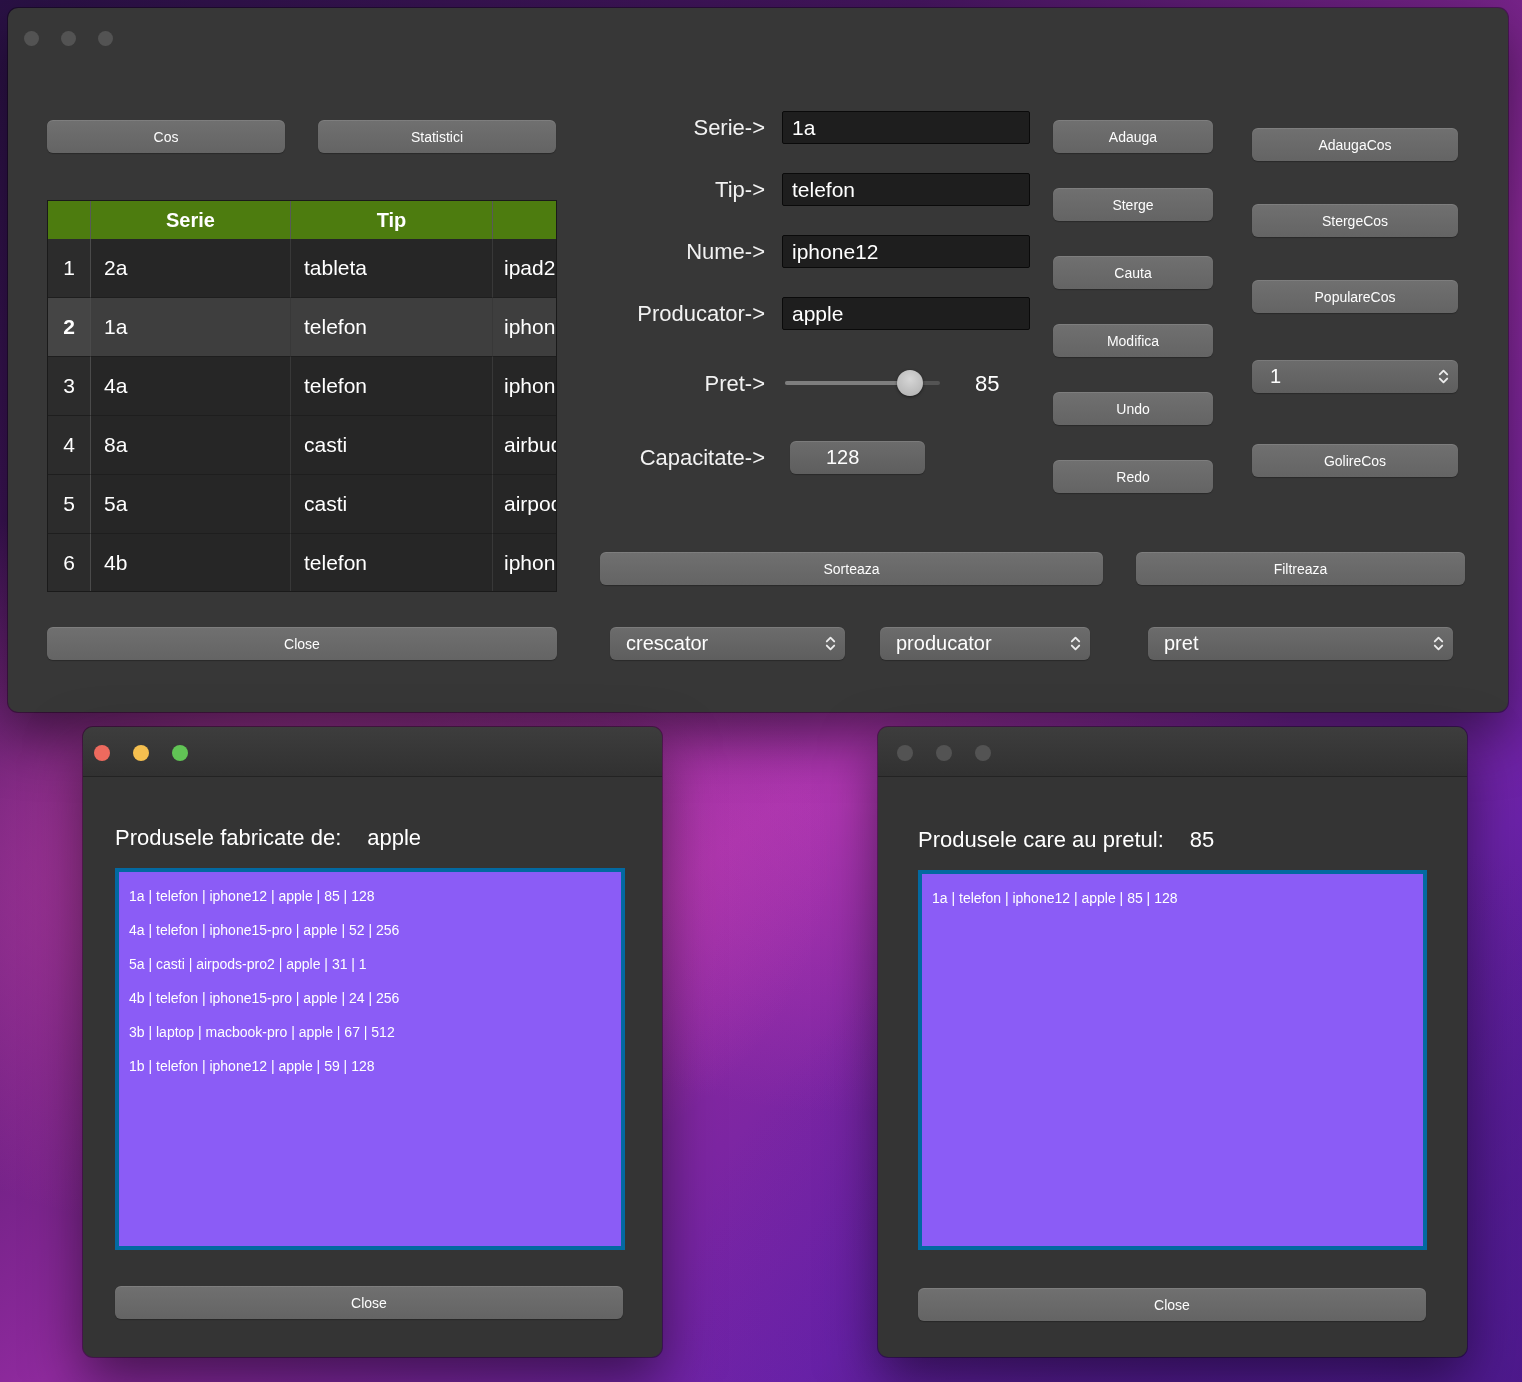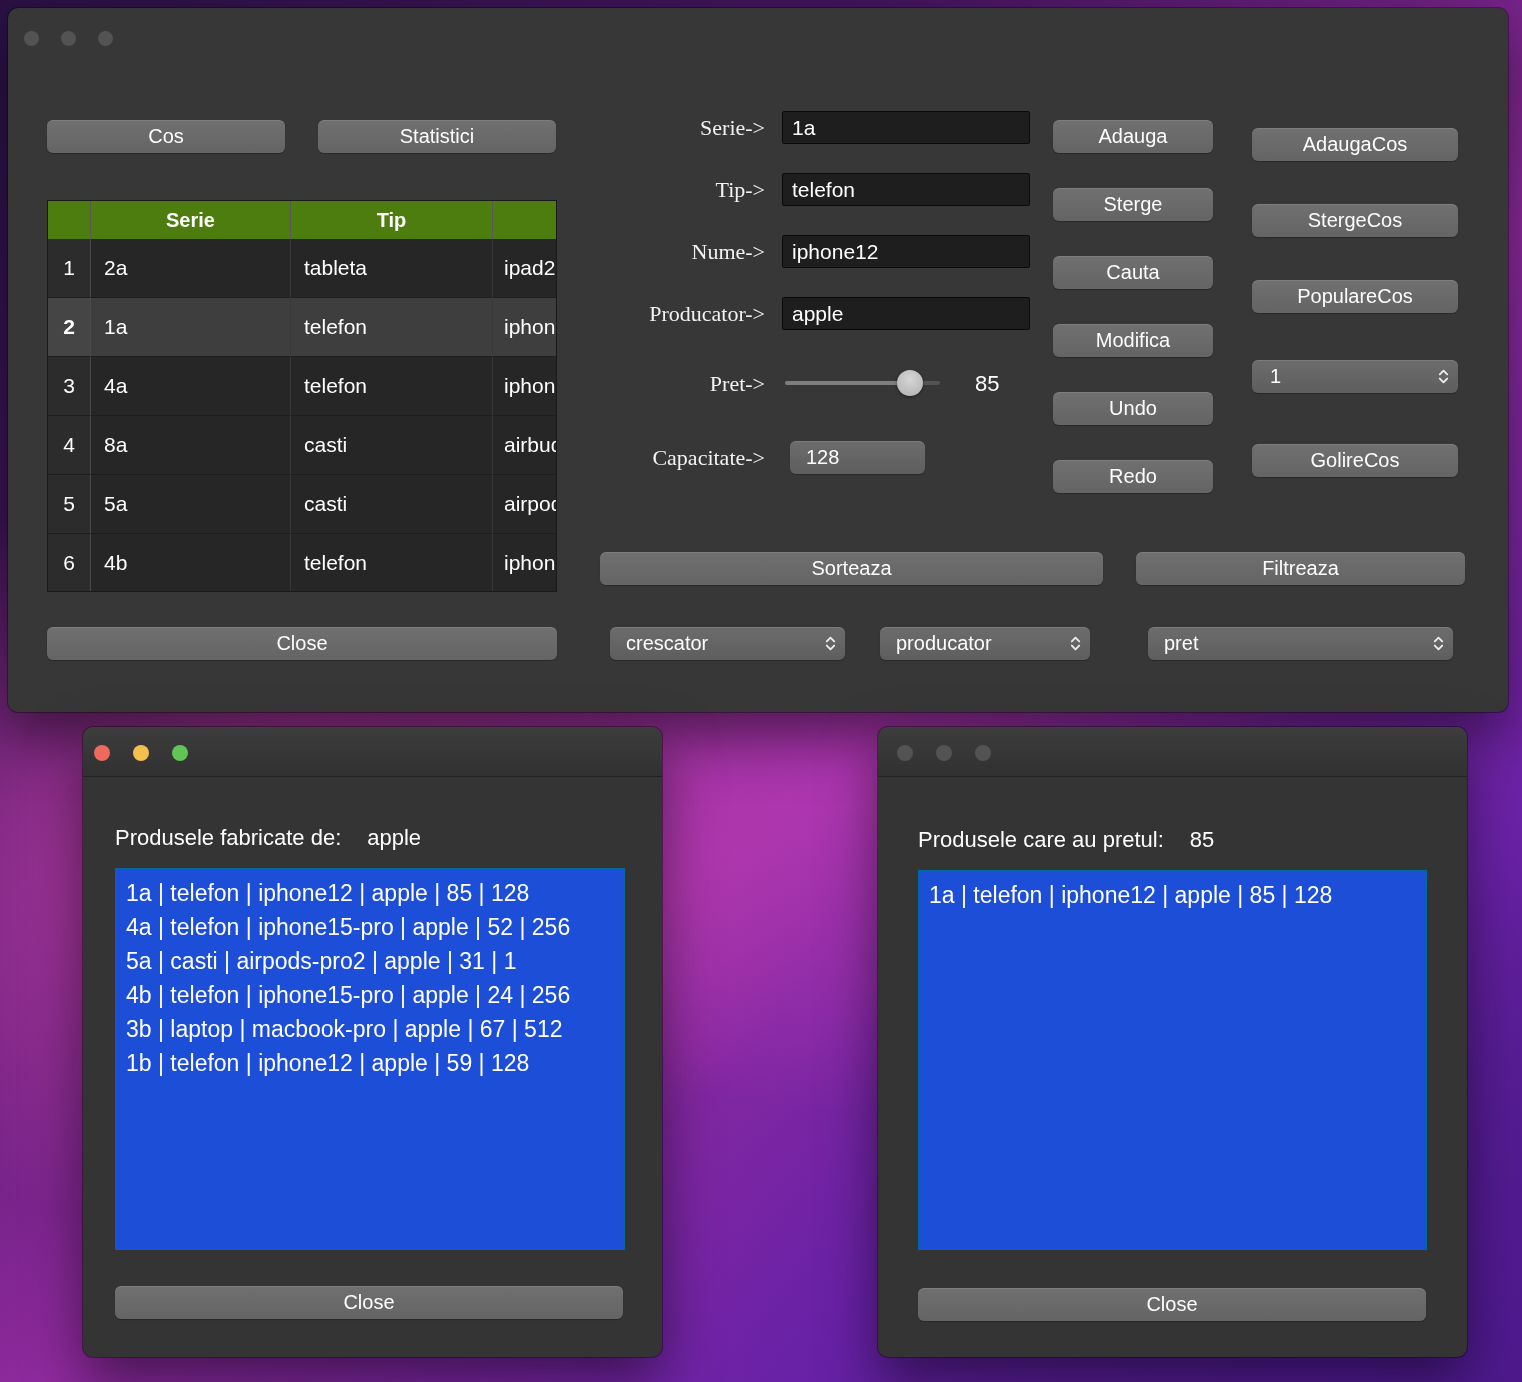--- a/index.html
+++ b/index.html
@@ -27,38 +27,38 @@
     border-radius:10px 10px 0 0;
   }
   .lights { position:absolute; display:flex; }
   .dot { border-radius:50%; display:inline-block; }
   .dot15 { width:15px; height:15px; }
   .dot16 { width:16px; height:16px; }
   .gray-dot { background:#535353; }
   .btn {
     position:absolute; height:33px;
     background:linear-gradient(#707070,#646464);
-    border-radius:6px; color:#fdfdfd; font-size:20px;
+    border-radius:6px; color:#fdfdfd; font-size:14px;
     display:flex; align-items:center; justify-content:center;
     box-shadow:inset 0 1px 0 rgba(255,255,255,0.10), 0 1px 1px rgba(0,0,0,0.25);
     cursor:default; white-space:nowrap;
   }
   .combo {
     position:absolute; height:33px;
     background:linear-gradient(#6c6c6c,#5e5e5e);
     border-radius:6px; color:#fdfdfd; font-size:20px;
     display:flex; align-items:center;
     box-shadow:inset 0 1px 0 rgba(255,255,255,0.10), 0 1px 1px rgba(0,0,0,0.25);
     white-space:nowrap;
   }
   .combo .txt { flex:1; }
   .chev { width:13px; height:19px; margin-right:8px; flex:0 0 auto; }
   .flabel {
     position:absolute; font-size:22px; line-height:33px; color:#f2f2f2;
-    text-align:right; white-space:nowrap;font-family:Liberation Serif, serif;
+    text-align:right; white-space:nowrap;
   }
   .field {
     position:absolute; height:33px; width:248px;
     background:#1e1e1e; border:1px solid #0a0a0a; border-radius:2px;
     color:#fff; font-size:21px; font-family:inherit; padding:0 9px; outline:none;
   }
   
   .ptable {
     position:absolute; left:39px; top:192px; width:510px; height:392px;
     background:#262626; border:1px solid #1a1a1a; overflow:hidden; font-size:21px;
@@ -84,22 +84,22 @@
   .slider .thumb {
     position:absolute; left:112px; top:0; width:26px; height:26px; border-radius:50%;
     background:radial-gradient(circle at 50% 35%, #d6d6d6, #aeaeae);
     box-shadow:0 1px 3px rgba(0,0,0,0.5);
   }
   .slider-value { position:absolute; font-size:22px; line-height:33px; }
   
   .win-title { position:absolute; font-size:22px; line-height:30px; white-space:nowrap; }
   .win-title .val { margin-left:26px; }
   .listbox {
-    position:absolute; background:#1d4ed8; border:1px solid #0369a1;
-    font-size:23px; line-height:34px; padding:7px 10px; overflow:hidden;
+    position:absolute; background:#8b5cf6; border:4px solid #0369a1;
+    font-size:14px; line-height:34px; padding:7px 10px; overflow:hidden;
   }
   .listbox .line { display:block; white-space:nowrap; }
 </style>
 </head>
 <body>
 
 <div style="position:absolute;inset:0;">
 
   <section class="window" id="main-window">
     <div class="lights" style="left:16px;top:23px;gap:22px;">
@@ -172,21 +172,21 @@
 
     <div class="flabel" style="right:743px;top:359px;">Pret-&gt;</div>
     <div class="slider">
       <div class="track"></div>
       <div class="fill"></div>
       <div class="thumb"></div>
     </div>
     <div class="slider-value" style="left:967px;top:359px;">85</div>
 
     <div class="flabel" style="right:743px;top:433px;">Capacitate-&gt;</div>
-    <div class="combo" style="left:782px;top:433px;width:135px;padding-left:16px;">
+    <div class="combo" style="left:782px;top:433px;width:135px;padding-left:36px;">
       <span class="txt">128</span>
       <svg class="chev" viewBox="0 0 12 18">
           <path d="M2.5 7 L6 3.5 L9.5 7 M2.5 11 L6 14.5 L9.5 11" fill="none" stroke="#ece判cec" stroke-width="1.8" stroke-linecap="round" stroke-linejoin="round"></path>
         </svg>
     </div>
 
     <div class="btn" style="left:1045px;top:112px;width:160px;">Adauga</div>
     <div class="btn" style="left:1045px;top:180px;width:160px;">Sterge</div>
     <div class="btn" style="left:1045px;top:248px;width:160px;">Cauta</div>
     <div class="btn" style="left:1045px;top:316px;width:160px;">Modifica</div>

